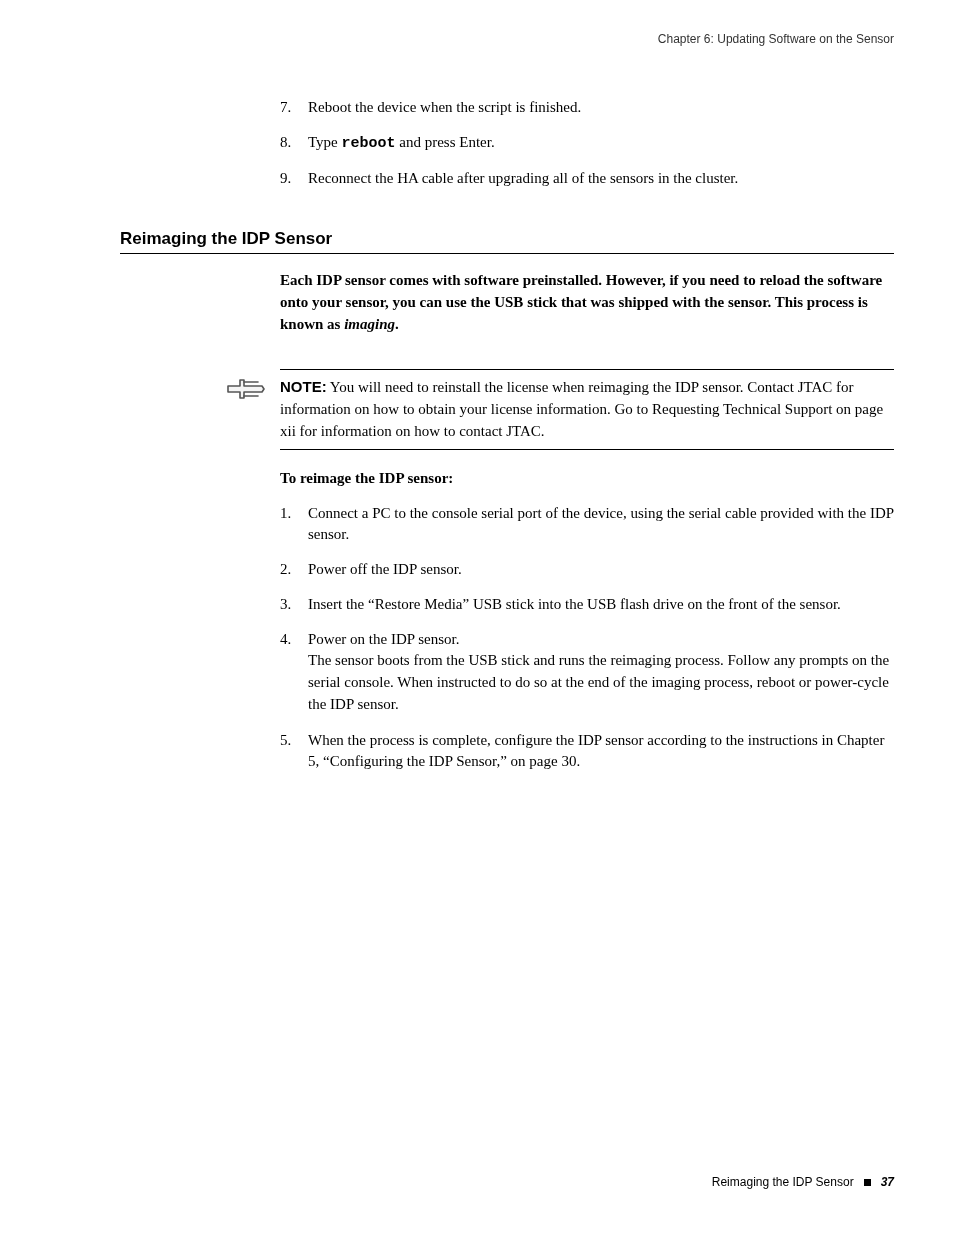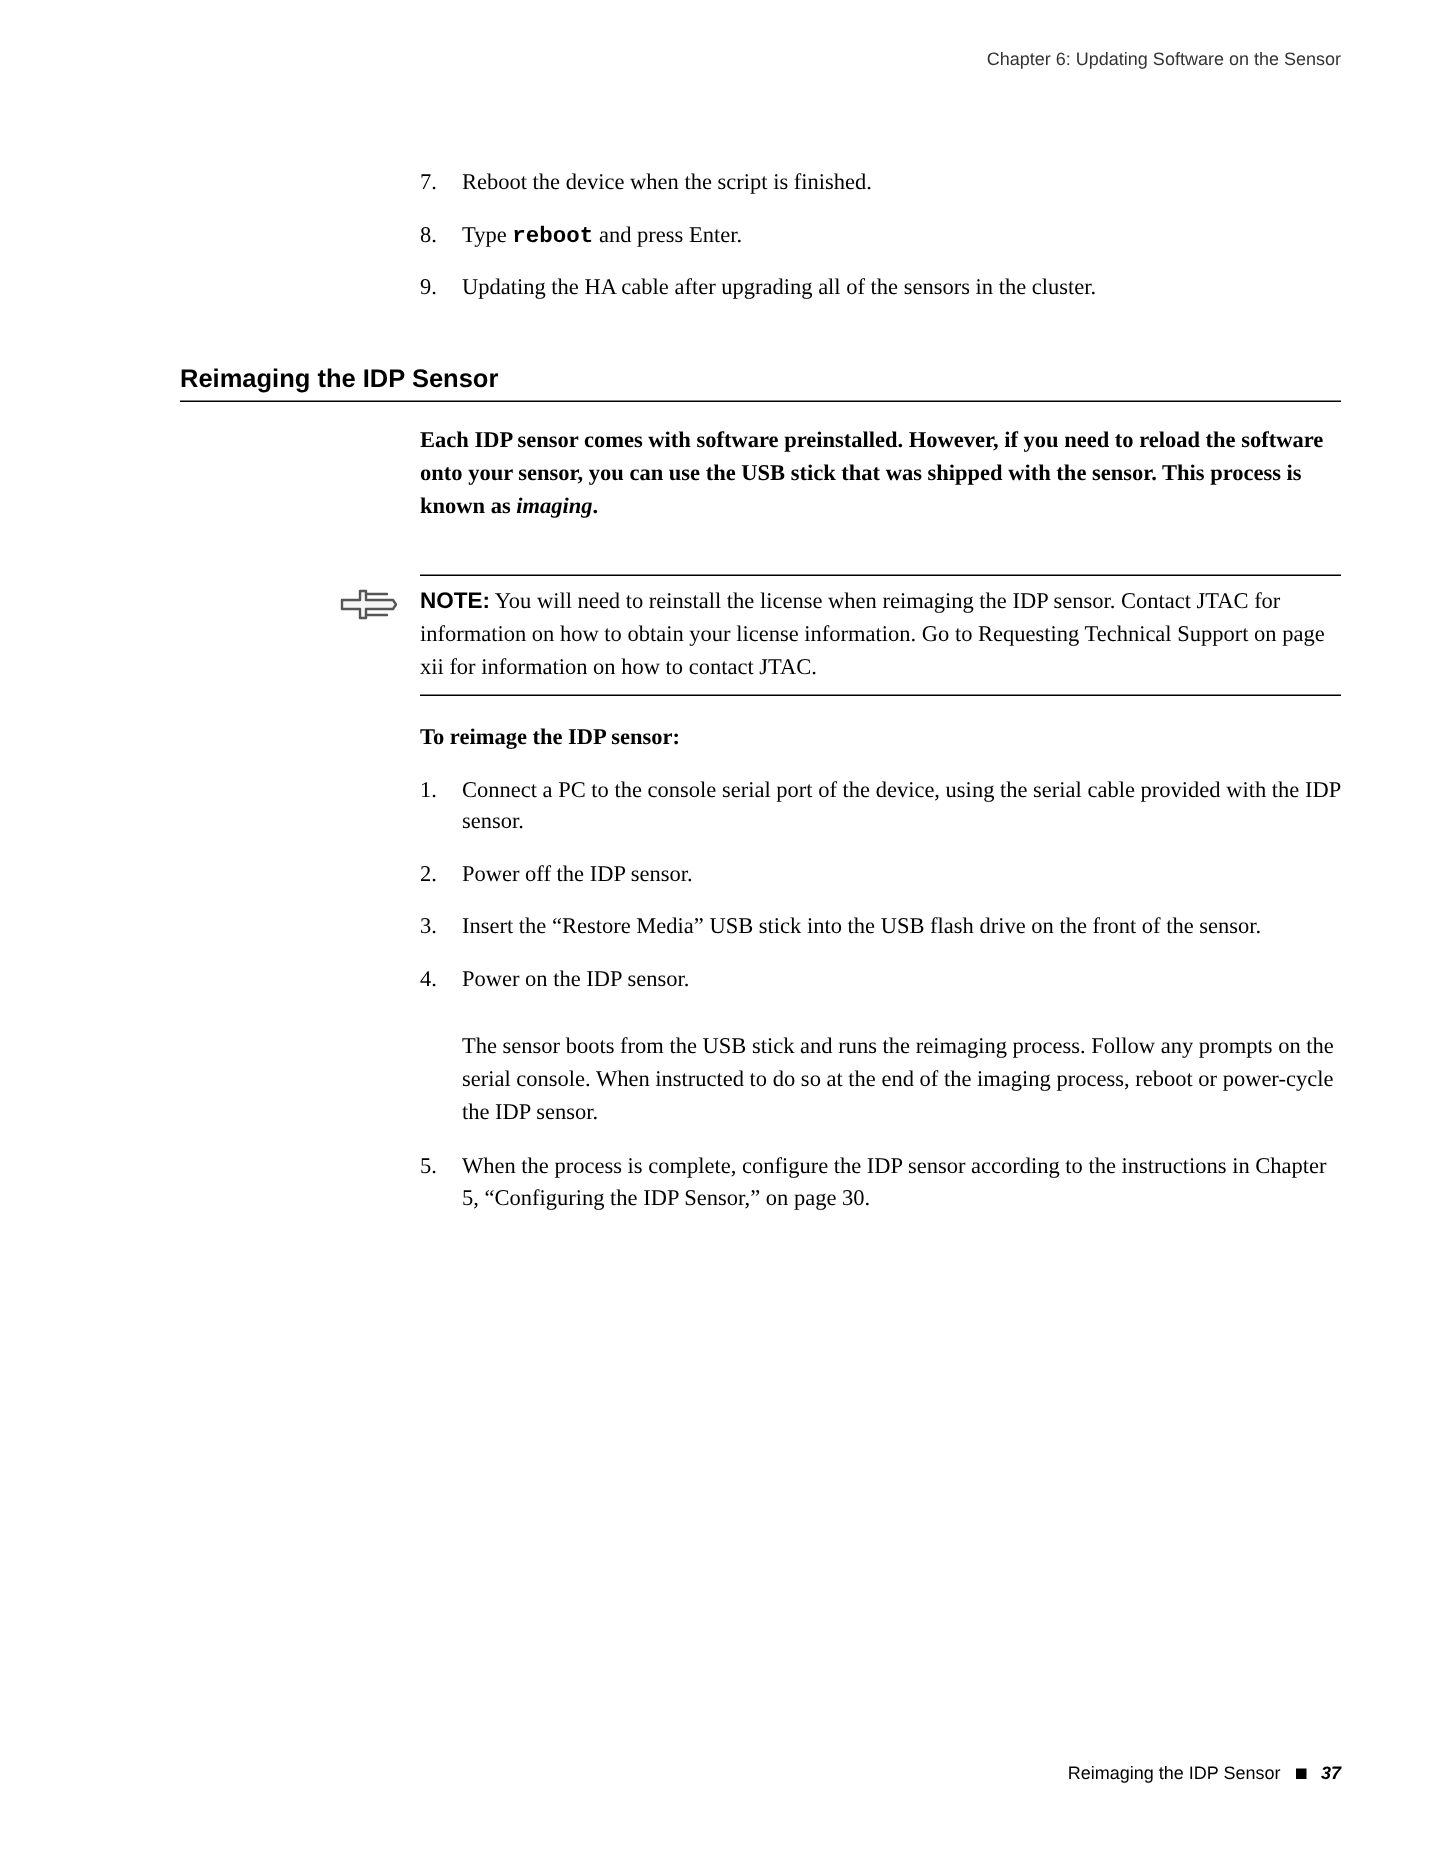--- a/index.html
+++ b/index.html
@@ -18,21 +18,21 @@
     box-sizing: border-box;
     width: 954px;
     height: 1235px;
     position: relative;
   }
   .header-right {
     text-align: right;
     font-family: Verdana, Arial, sans-serif;
     font-size: 12px;
     color: #333;
-    margin-bottom: 66px;
+    margin-bottom: 51px;
   }
   .content-indent {
     margin-left: 160px;
     margin-right: 0;
   }
   ol.numbered {
     list-style: none;
     padding: 0;
     margin: 0;
   }
@@ -99,21 +99,21 @@
   .note-text {
     flex: 1;
     font-size: 15px;
     line-height: 1.45;
   }
   .note-label {
     font-family: Arial, Helvetica, sans-serif;
     font-weight: 900;
   }
   .sub-para {
-    margin-top: 24px;
+    margin-top: 0;
     font-size: 15px;
     line-height: 1.45;
   }
   .footer {
     position: absolute;
     bottom: 46px;
     right: 60px;
     font-family: Verdana, Arial, sans-serif;
     font-size: 12px;
     color: #000;
@@ -146,21 +146,21 @@
         <span class="txt">Reboot the device when the script is finished.</span>
       </li>
       <li>
         <span class="num">8.</span>
         <span class="txt">
           <span>Type </span><span class="code">reboot</span><span> and press Enter.</span>
         </span>
       </li>
       <li>
         <span class="num">9.</span>
-        <span class="txt">Updating the HA cable after upgrading all of the sensors in the cluster.</span>
+        <span class="txt">Reconnect the HA cable after upgrading all of the sensors in the cluster.</span>
       </li>
     </ol>
   </div>
 
   <h2 class="section">Reimaging the IDP Sensor</h2>
   <hr class="rule">
 
   <div class="content-indent">
     <p class="para">
       <span>Each IDP sensor comes with software preinstalled. However, if you need to reload the software onto your sensor, you can use the USB stick that was shipped with the sensor. This process is known as </span><span class="italic">imaging</span><span>.</span>

